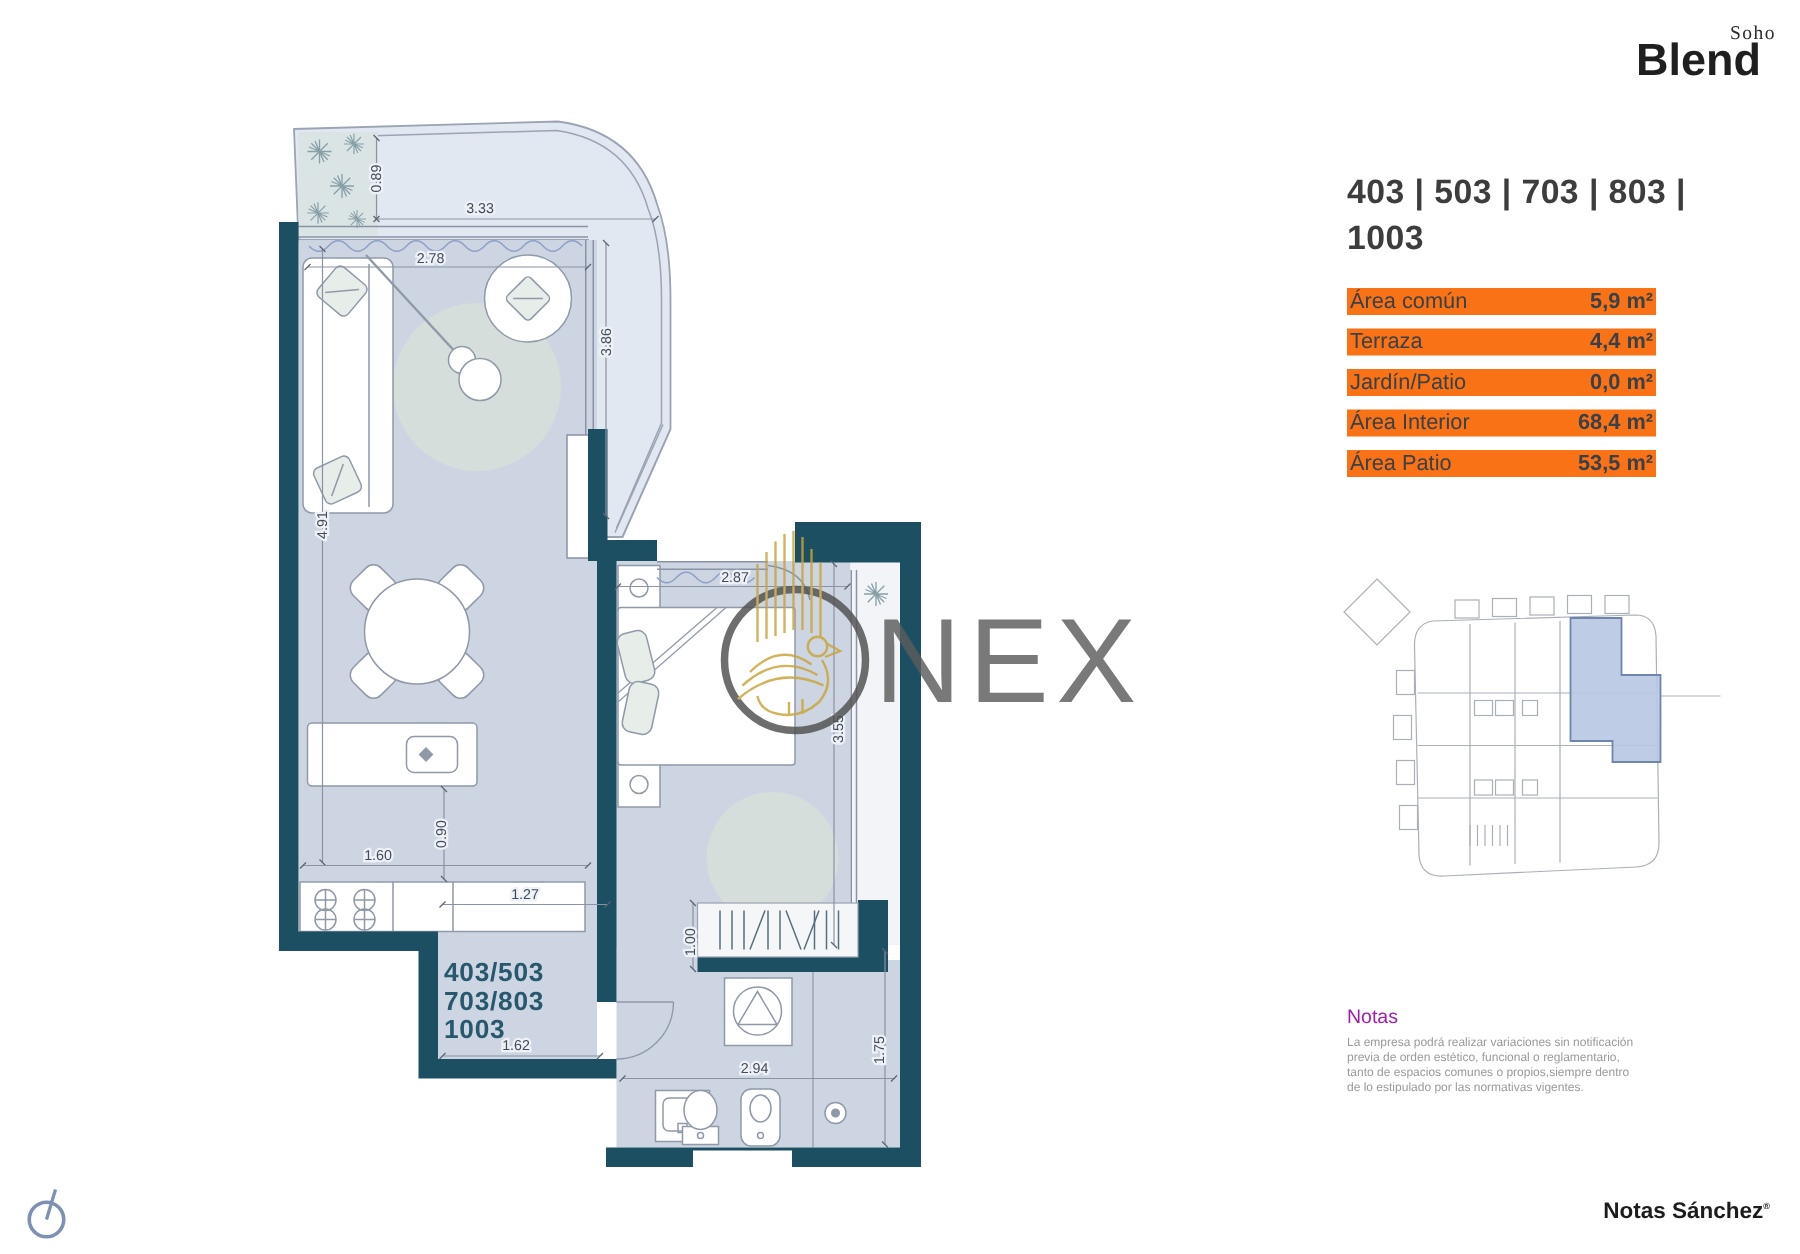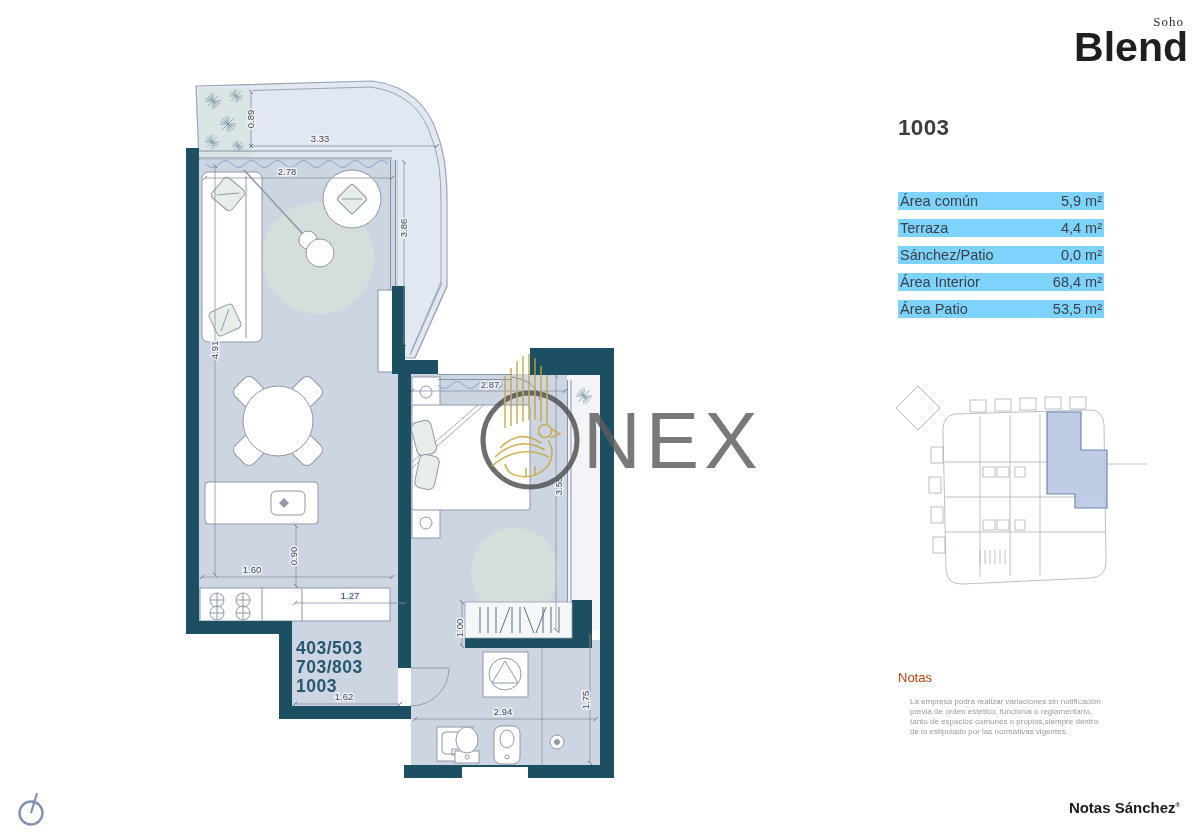--- a/index.html
+++ b/index.html
@@ -3,34 +3,34 @@
 <meta charset="utf-8">
 <style>
   html,body{margin:0;padding:0;}
   body{width:1200px;height:836px;position:relative;background:#fff;overflow:hidden;
        font-family:"Liberation Sans",sans-serif;color:#333;}
   .abs{position:absolute;}
   
   .brand{left:1040px;top:12px;width:150px;height:52px;text-align:left;}
   .brand .soho{position:absolute;right:6px;top:2px;font-family:"Liberation Serif",serif;
        font-size:13px;letter-spacing:1px;color:#2b2b2b;}
-  .brand .blend{position:absolute;right:2px;top:12px;font-size:41px;font-weight:bold;
+  .brand .blend{position:absolute;right:16px;top:12px;font-size:30px;font-weight:bold;
        color:#1f1f1f;letter-spacing:0px;}
   
   .unit-title{left:898px;top:112px;width:280px;font-size:22.5px;font-weight:bold;
        color:#3d3d3d;line-height:31px;letter-spacing:.3px;}
   
   .areas{left:898px;top:192px;width:206px;}
-  .area-row{display:flex;justify-content:space-between;background:#7dd3fc;height:18px;
+  .area-row{display:flex;justify-content:space-between;background:#f97316;height:18px;
        line-height:18px;margin-bottom:9px;font-size:14.5px;color:#3a4048;padding:0 2px;}
-  .area-row .val{text-align:left;}
+  .area-row .val{text-align:left;font-weight:bold;}
   
   .notes{left:898px;top:670px;width:200px;}
-  .notes h4{margin:0 0 5px 0;font-size:13px;font-weight:normal;color:#c2410c;}
-  .notes p{margin:12px;font-size:8px;line-height:10px;color:#9a9a9a;width:192px;}
+  .notes h4{margin:0 0 5px 0;font-size:13px;font-weight:normal;color:#a21caf;}
+  .notes p{margin:0;font-size:8px;line-height:10px;color:#9a9a9a;width:192px;}
   
   .developer{left:1020px;top:799px;width:160px;text-align:right;font-size:15px;
        font-weight:bold;color:#1c1c1c;}
   .developer sup{font-size:6px;vertical-align:super;}
   svg text{font-family:"Liberation Sans",sans-serif;}
   .dim{font-size:9.5px;fill:#434c5a;stroke:#eef1f6;stroke-width:3px;paint-order:stroke;}
   .plan-label{font-size:17.5px;font-weight:bold;fill:#27586e;letter-spacing:.5px;}
 </style>
 </head>
 <body>
@@ -253,34 +253,35 @@
   <circle cx="21" cy="27" r="11.5" fill="none" stroke="#7e90b4" stroke-width="2.4"></circle>
   <line x1="21" y1="27" x2="27" y2="7" stroke="#7e90b4" stroke-width="2.2"></line>
 </svg>
 
 <div class="abs brand">
   <span class="soho">Soho</span>
   <span class="blend">Blend</span>
 </div>
 
 <div class="abs unit-title">
+  <div>403 | 503 | 703 | 803 |</div>
   <div>1003</div>
 </div>
 
 <div class="abs areas">
   <div class="area-row">
     <span>Área común</span>
     <span class="val">5,9 m²</span>
   </div>
   <div class="area-row">
     <span>Terraza</span>
     <span class="val">4,4 m²</span>
   </div>
   <div class="area-row">
-    <span>Sánchez/Patio</span>
+    <span>Jardín/Patio</span>
     <span class="val">0,0 m²</span>
   </div>
   <div class="area-row">
     <span>Área Interior</span>
     <span class="val">68,4 m²</span>
   </div>
   <div class="area-row">
     <span>Área Patio</span>
     <span class="val">53,5 m²</span>
   </div>

